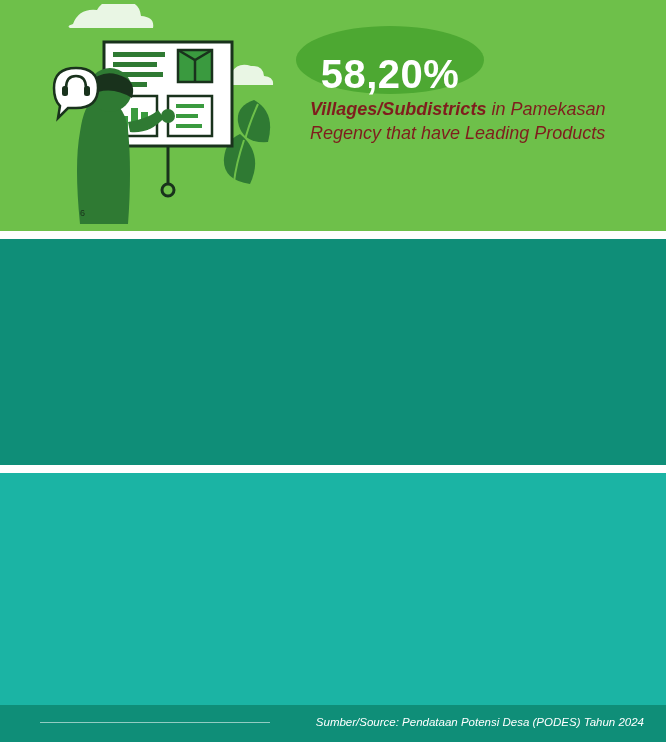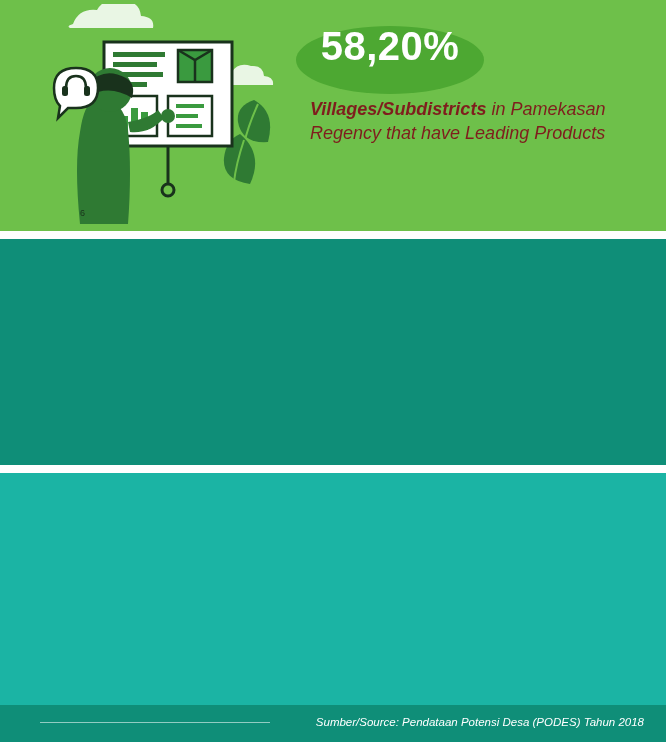--- a/index.html
+++ b/index.html
@@ -39,21 +39,21 @@
     background: #ffffff;
   }
   #gap-1 { top: 231px; }
   #gap-2 { top: 465px; }
 
   
   .pct-pill {
     position: absolute;
     border-radius: 50%/50%;
     display: flex;
-    align-items: flex-start;
+    align-items: flex-end;
     justify-content: center;
   }
   .pct-text {
     color: #ffffff;
     font-weight: bold;
     font-size: 40px;
     letter-spacing: 0.5px;
     line-height: 1;
   }
   #pill-1 {
@@ -195,16 +195,16 @@
     
     
 
     
 
     
   </div>
 
   <div id="source-bar">
     <div id="source-divider"></div>
-    <div id="source-text">Sumber/Source: Pendataan Potensi Desa (PODES) Tahun 2018</div>
+    <div id="source-text">Sumber/Source: Pendataan Potensi Desa (PODES) Tahun 2024</div>
   </div>
 
 </div>
 
 </body></html>

